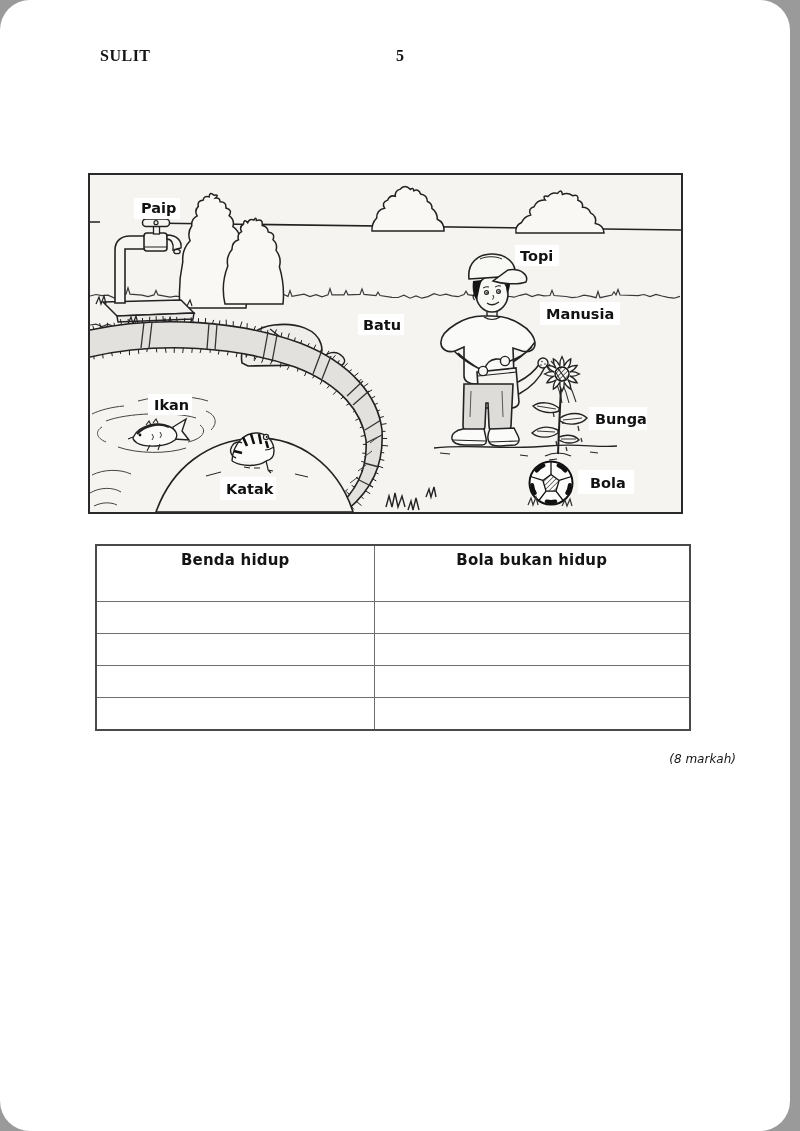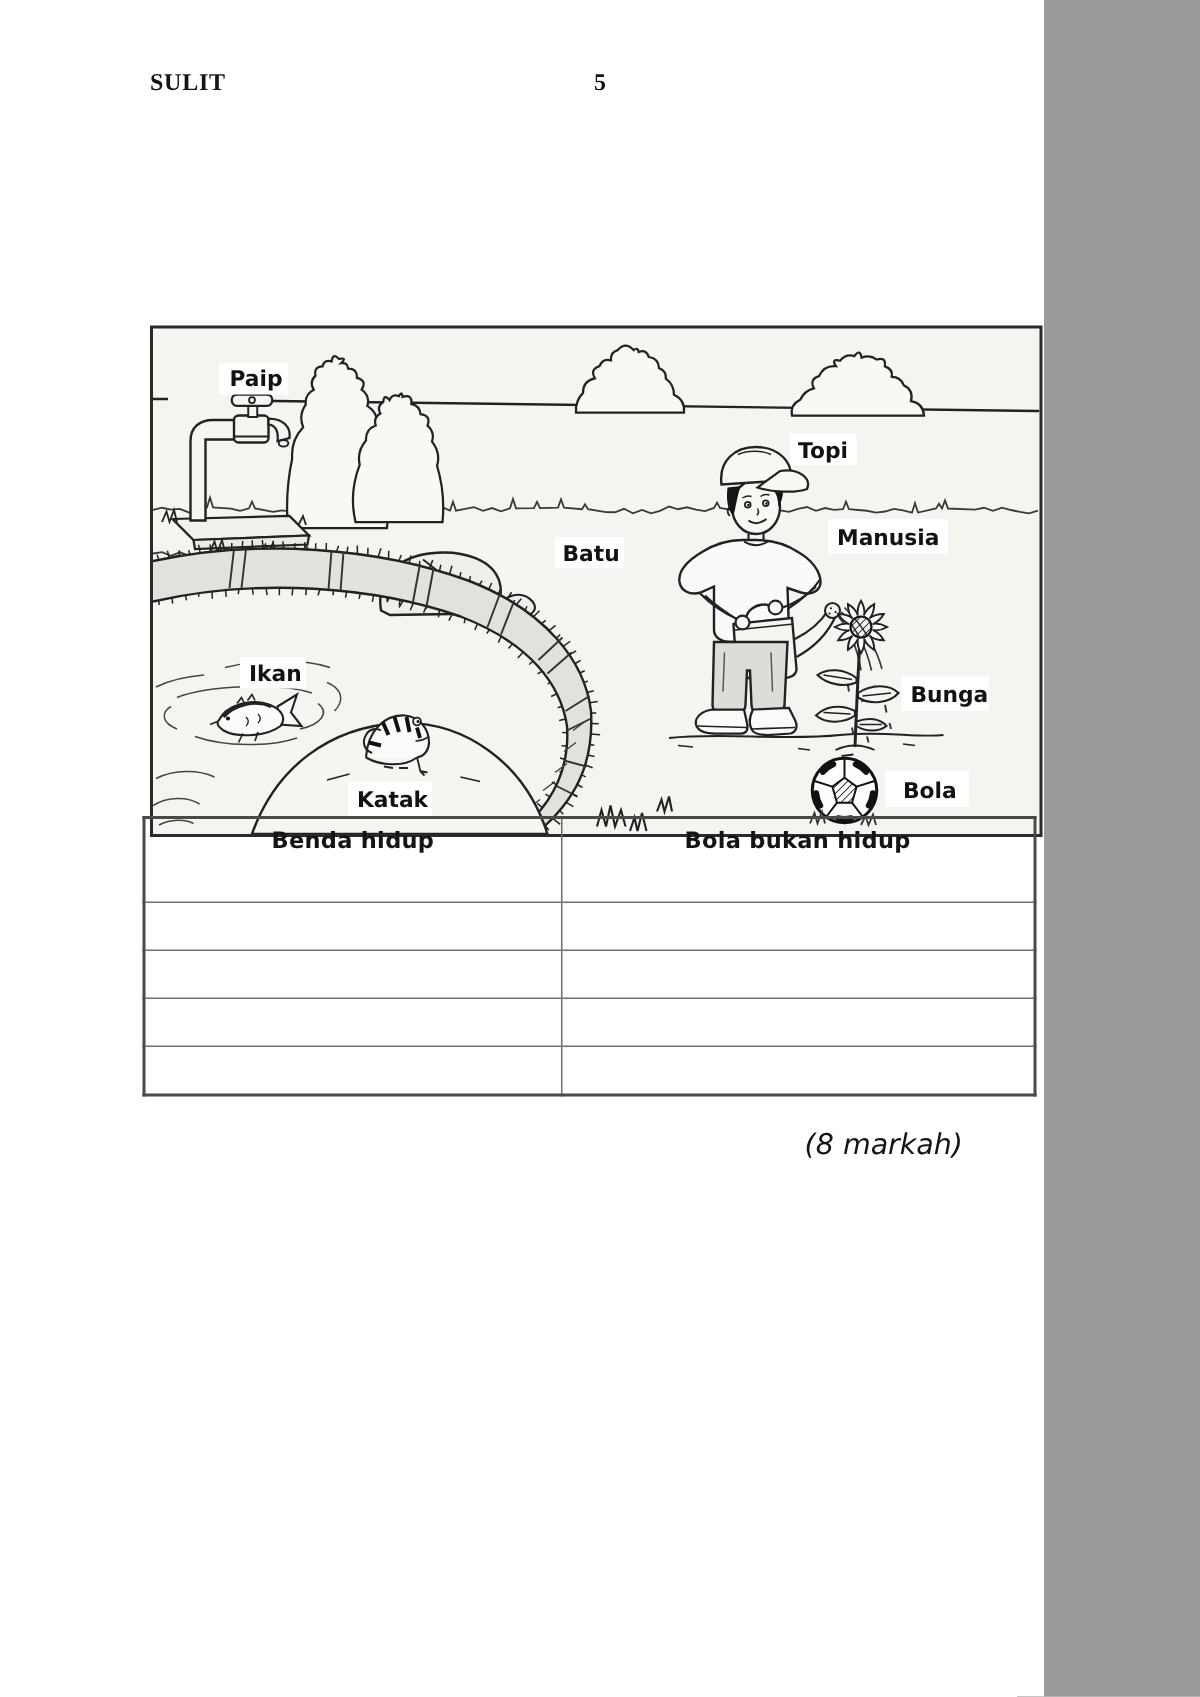--- a/index.html
+++ b/index.html
@@ -1,36 +1,36 @@
 <!DOCTYPE html>
 <html><head>
 <meta charset="utf-8">
 <style>
   html,body{margin:0;padding:0;background:#9a9a9a;}
-  .page{position:relative;width:696px;height:1131px;background:#ffffff;overflow:hidden;
-        font-family:"DejaVu Sans",sans-serif;color:#141414;}
+  .page{position:relative;width:790px;height:1131px;background:#ffffff;overflow:hidden;
+        font-family:"DejaVu Sans",sans-serif;color:#141414;border-radius:30px;}
   .hdr{position:absolute;top:47px;font-family:"Liberation Serif",serif;font-weight:bold;
        font-size:16px;letter-spacing:.5px;}
   .hdr-left{left:100px;}
   .hdr-num{left:380px;width:40px;text-align:center;letter-spacing:0;}
   .question{position:absolute;left:111px;top:97px;width:600px;font-size:15.5px;
             letter-spacing:-0.2px;}
-  .figure{position:absolute;left:100px;top:173px;width:595px;height:341px;
-          border:2px solid #2a2a2a;box-sizing:border-box;background:#f5f4f1;margin-top:44px;}
+  .figure{position:absolute;left:88px;top:173px;width:595px;height:341px;
+          border:2px solid #2a2a2a;box-sizing:border-box;background:#f5f4f1;}
   .figure svg{display:block;}
   svg text{font-family:"DejaVu Sans",sans-serif;font-weight:700;font-size:14.5px;fill:#121212;}
   .answer-table{position:absolute;left:95px;top:544px;width:594px;border-collapse:collapse;
                 table-layout:fixed;border:2px solid #4a4a4a;}
   .answer-table th,.answer-table td{border:1.5px solid #6e6e6e;padding:0;margin-top:37px;}
   .answer-table th{height:50px;vertical-align:top;padding-top:5px;text-align:center;
                    font-size:15px;font-weight:700;letter-spacing:.2px;}
   .answer-table td{height:31px;background:#fff;}
   .answer-table .c1{width:278px;}
   .answer-table .c2{width:316px;}
-  .marks{position:absolute;top:752px;right:54px;font-size:19px;font-style:italic;}
+  .marks{position:absolute;top:752px;right:54px;font-size:12px;font-style:italic;}
 </style>
 </head>
 <body>
 
 <div class="page">
 
   <div class="hdr hdr-left">SULIT</div>
   <div class="hdr hdr-num">5</div>
 
 

